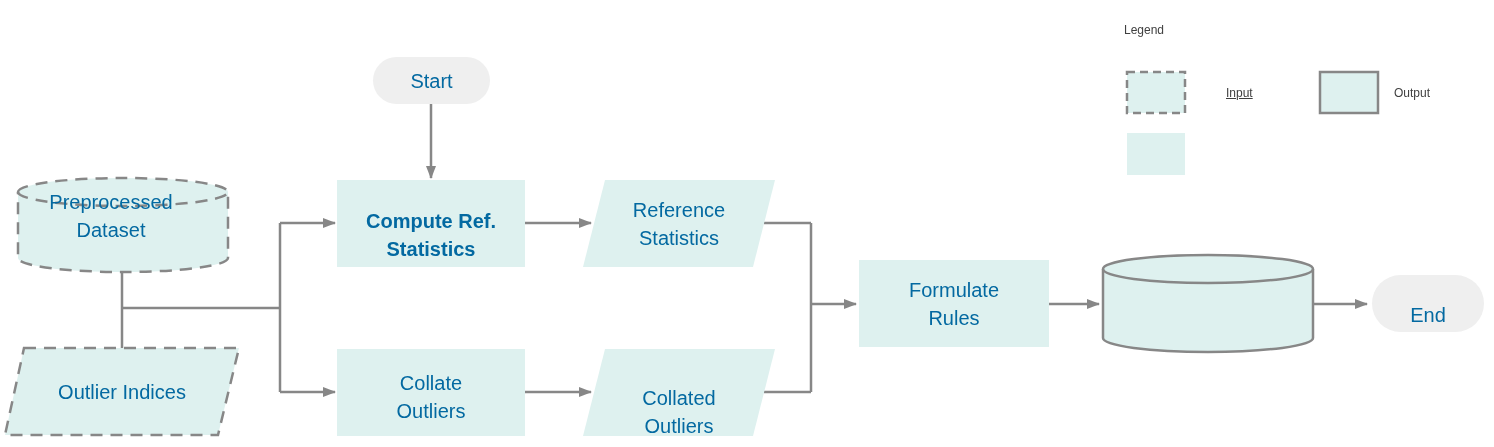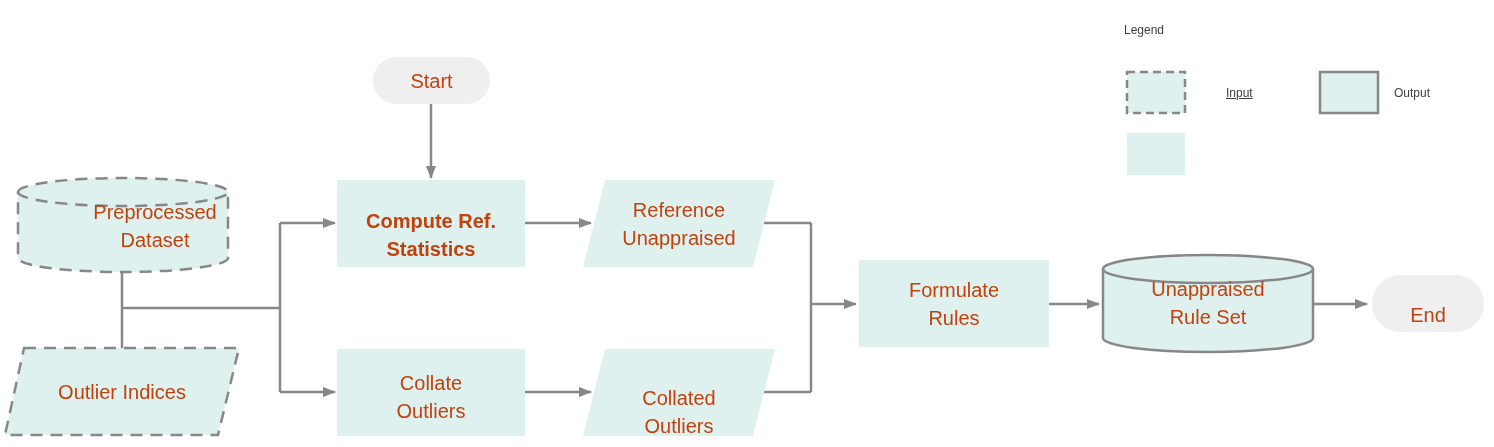--- a/index.html
+++ b/index.html
@@ -14,21 +14,21 @@
   #shapes { position: absolute; left: 0; top: 0; }
   .lbl {
     position: absolute;
     display: flex;
     align-items: center;
     justify-content: center;
     text-align: center;
     white-space: pre-line;
     font-size: 20px;
     line-height: 28px;
-    color: #c2410c;
+    color: #0369a1;
     pointer-events: none;
   }
   .legend-text {
     position: absolute;
     font-size: 12px;
     line-height: 24px;
     color: #404040;
     white-space: nowrap;
   }
 </style>
@@ -83,42 +83,40 @@
       <path d="M1103,269 A105,14 0 0 0 1313,269" fill="none" stroke="#878787" stroke-width="2.5"></path>
     </g>
 
     <rect x="1127" y="72" width="58" height="41" fill="#def1ef" stroke="#878787" stroke-width="2.5" stroke-dasharray="8 5"></rect>
     <rect x="1320" y="72" width="58" height="41" fill="#def1ef" stroke="#878787" stroke-width="2.5"></rect>
     <rect x="1127" y="133" width="58" height="42" fill="#def1ef"></rect>
   </svg>
 
   <div class="lbl" style="left:373px; top:57px; width:117px; height:47px;">Start</div>
 
-  <div class="lbl" style="left:18px; top:183px; width:186px; height:86px;padding-left:44px;">Preprocessed
+  <div class="lbl" style="left:18px; top:173px; width:186px; height:86px;">Preprocessed
 Dataset</div>
 
   <div class="lbl" style="left:5px; top:348px; width:234px; height:87px;">Outlier Indices</div>
 
   <div class="lbl" style="left:337px; top:180px; width:188px; height:109px;font-weight:bold;">Compute Ref.
 Statistics</div>
 
   <div class="lbl" style="left:583px; top:180px; width:192px; height:87px;">Reference
-Unappraised</div>
+Statistics</div>
 
   <div class="lbl" style="left:337px; top:349px; width:188px; height:96px;">Collate
 Outliers</div>
 
   <div class="lbl" style="left:583px; top:368px; width:192px; height:87px;">Collated
 Outliers</div>
 
   <div class="lbl" style="left:859px; top:260px; width:190px; height:87px;">Formulate
 Rules</div>
 
-  <div class="lbl" style="left:1103px; top:257px; width:210px; height:92px;">Unappraised
-Rule Set</div>
 
   <div class="lbl" style="left:1372px; top:275px; width:112px; height:57px;margin-top:11px;">End</div>
 
   <div class="legend-text" style="left:1124px; top:18px;">Legend</div>
   <div class="legend-text" style="left:1226px; top:81px;text-decoration:underline;">Input</div>
   <div class="legend-text" style="left:1394px; top:81px;">Output</div>
 
 </div>
 
 </body></html>

